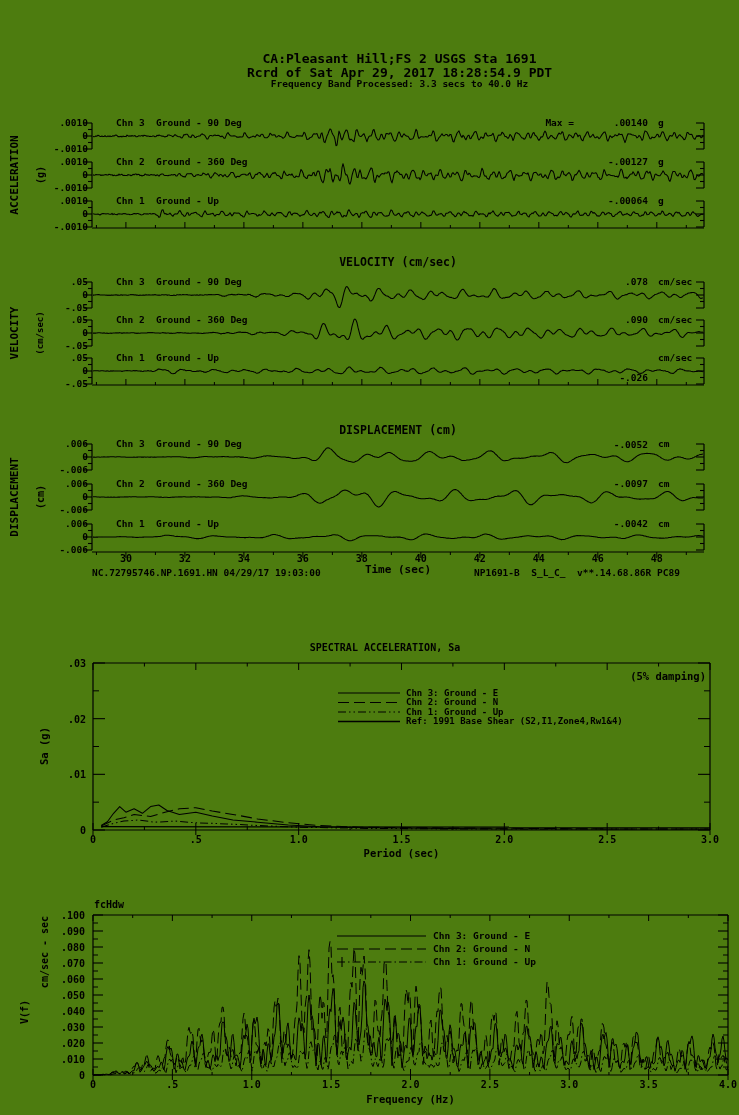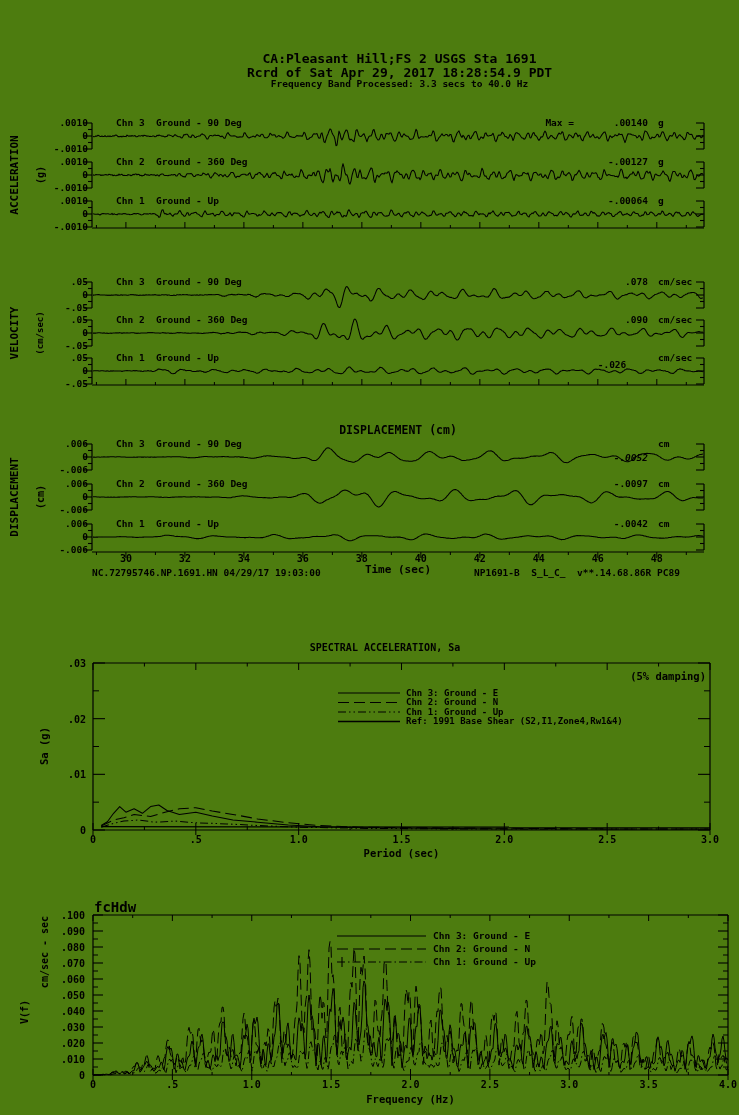--- a/index.html
+++ b/index.html
@@ -25,21 +25,21 @@
   #side-disp{left:14px;top:497px;font-size:11px;}
   #side-disp-u{left:40px;top:497px;font-size:10px;}
   #time-label{left:92px;top:563px;width:612px;text-align:center;font-size:11px;}
   #footer-left{left:92px;top:567px;font-size:9.5px;}
   #footer-right{left:474px;top:567px;font-size:9.5px;}
   #sa-title{left:75px;top:642px;width:620px;text-align:center;font-size:10px;}
   #sa-damping{left:546px;top:670px;width:160px;text-align:right;font-size:10.5px;}
   #sa-ylabel{left:44px;top:746px;font-size:10.5px;}
   #sa-xlabel{left:93px;top:847px;width:617px;text-align:center;font-size:10.5px;}
   #f-title{left:90px;top:892px;width:640px;text-align:center;font-size:11.5px;}
-  #f-corner{left:94px;top:899px;font-size:14px;}
+  #f-corner{left:94px;top:899px;font-size:10px;}
   #f-yunit{left:44px;top:952px;font-size:10px;}
   #f-ylab{left:24px;top:1012px;font-size:10px;}
   #f-xlabel{left:93px;top:1093px;width:635px;text-align:center;font-size:10.5px;}
 </style>
 </head>
 <body>
 
 <div id="page">
   <svg id="pl" width="739" height="1115" viewBox="0 0 739 1115">
       <line x1="92" y1="123" x2="92" y2="149" stroke="#000" stroke-width="1.2"></line>
@@ -365,20 +365,21 @@
       <line x1="337" y1="962" x2="426" y2="962" stroke="#000" stroke-width="1.1" stroke-dasharray="8 3 1.5 3"></line>
       <line x1="342" y1="957" x2="342" y2="967" stroke="#000" stroke-width="1.1"></line>
     </svg>
 
   <div id="hdr">
     <div class="hl1">CA:Pleasant Hill;FS 2    USGS Sta 1691</div>
     <div class="hl1">Rcrd of Sat Apr 29, 2017 18:28:54.9 PDT</div>
     <div class="hl2">Frequency Band Processed: 3.3 secs to 40.0 Hz</div>
   </div>
 
+  <div class="gt" id="gt-vel">VELOCITY (cm/sec)</div>
   <div class="gt" id="gt-disp">DISPLACEMENT (cm)</div>
 
   <div class="rot" id="side-accel">ACCELERATION</div>
   <div class="rot" id="side-accel-u">(g)</div>
   <div class="rot" id="side-vel">VELOCITY</div>
   <div class="rot" id="side-vel-u">(cm/sec)</div>
   <div class="rot" id="side-disp">DISPLACEMENT</div>
   <div class="rot" id="side-disp-u">(cm)</div>
 
   <div class="t" id="time-label">Time (sec)</div>
@@ -422,27 +423,27 @@
     <div class="t f95 ra" style="left: 28px; top: 315px; width: 60px;">.05</div>
     <div class="t f95 ra" style="left: 28px; top: 328px; width: 60px;">0</div>
     <div class="t f95 ra" style="left: 28px; top: 341px; width: 60px;">-.05</div>
     <div class="t f95" style="left: 116px; top: 315px;">Chn 2  Ground - 360 Deg</div>
     <div class="t f95 ra" style="left: 576px; top: 315px; width: 72px;">.090</div>
     <div class="t f95" style="left: 658px; top: 315px;">cm/sec</div>
     <div class="t f95 ra" style="left: 28px; top: 353px; width: 60px;">.05</div>
     <div class="t f95 ra" style="left: 28px; top: 366px; width: 60px;">0</div>
     <div class="t f95 ra" style="left: 28px; top: 379px; width: 60px;">-.05</div>
     <div class="t f95" style="left: 116px; top: 353px;">Chn 1  Ground - Up</div>
-    <div class="t f95 ra" style="left: 576px; top: 360px; width: 72px; text-align: center;">-.026</div>
+    <div class="t f95 ra" style="left: 576px; top: 373px; width: 72px;">-.026</div>
     <div class="t f95" style="left: 658px; top: 353px;">cm/sec</div>
     <div class="t f95 ra" style="left: 28px; top: 439px; width: 60px;">.006</div>
     <div class="t f95 ra" style="left: 28px; top: 452px; width: 60px;">0</div>
     <div class="t f95 ra" style="left: 28px; top: 465px; width: 60px;">-.006</div>
     <div class="t f95" style="left: 116px; top: 439px;">Chn 3  Ground - 90 Deg</div>
-    <div class="t f95 ra" style="left: 576px; top: 453px; width: 72px; font-style: italic;">-.0052</div>
+    <div class="t f95 ra" style="left: 576px; top: 440px; width: 72px;">-.0052</div>
     <div class="t f95" style="left: 658px; top: 439px;">cm</div>
     <div class="t f95 ra" style="left: 28px; top: 479px; width: 60px;">.006</div>
     <div class="t f95 ra" style="left: 28px; top: 492px; width: 60px;">0</div>
     <div class="t f95 ra" style="left: 28px; top: 505px; width: 60px;">-.006</div>
     <div class="t f95" style="left: 116px; top: 479px;">Chn 2  Ground - 360 Deg</div>
     <div class="t f95 ra" style="left: 576px; top: 479px; width: 72px;">-.0097</div>
     <div class="t f95" style="left: 658px; top: 479px;">cm</div>
     <div class="t f95 ra" style="left: 28px; top: 519px; width: 60px;">.006</div>
     <div class="t f95 ra" style="left: 28px; top: 532px; width: 60px;">0</div>
     <div class="t f95 ra" style="left: 28px; top: 545px; width: 60px;">-.006</div>

